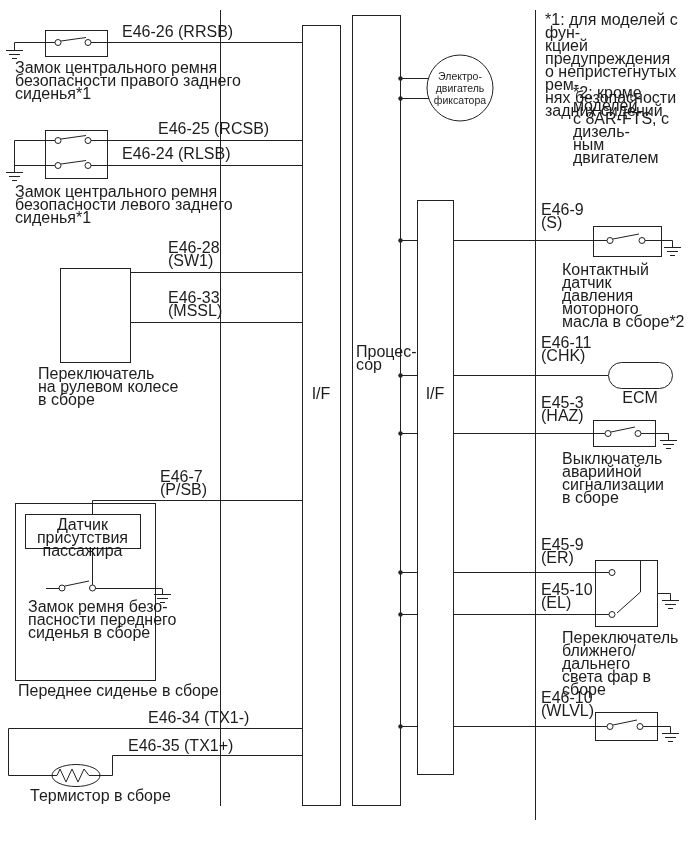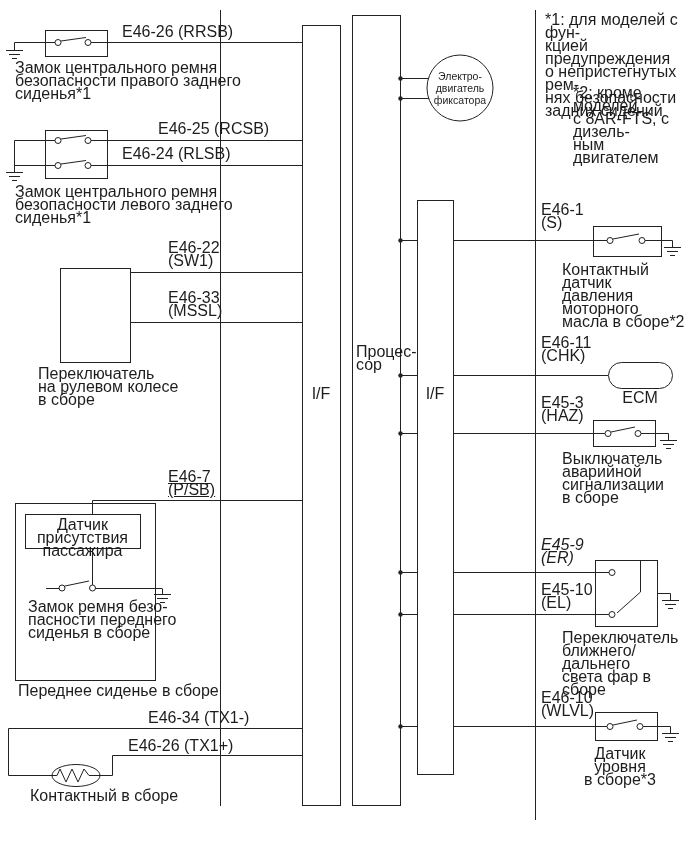--- a/index.html
+++ b/index.html
@@ -204,78 +204,76 @@
   <div class="lbl" style="left:15px;top:61px;">Замок центрального ремня
 безопасности правого заднего
 сиденья*1</div>
 
   <div class="lbl" style="left:122px;top:122px;padding-left:36px;">E46-25 (RCSB)</div>
   <div class="lbl" style="left:122px;top:147px;">E46-24 (RLSB)</div>
   <div class="lbl" style="left:15px;top:185px;">Замок центрального ремня
 безопасности левого заднего
 сиденья*1</div>
 
-  <div class="lbl" style="left:168px;top:241px;">E46-22
+  <div class="lbl" style="left:168px;top:241px;">E46-28
 (SW1)</div>
   <div class="lbl" style="left:168px;top:291px;">E46-33
 (MSSL)</div>
   <div class="lbl" style="left:38px;top:367px;">Переключатель
 на рулевом колесе
 в сборе</div>
 
-  <div class="lbl" style="left:168px;top:470px;text-decoration:underline;">E46-7
+  <div class="lbl" style="left:160px;top:470px;">E46-7
 (P/SB)</div>
   <div class="lbl ctr" style="left:27px;top:518px;width:111px;">Датчик присутствия
 пассажира</div>
   <div class="lbl" style="left:28px;top:600px;">Замок ремня безо-
 пасности переднего
 сиденья в сборе</div>
   <div class="lbl" style="left:18px;top:684px;">Переднее сиденье в сборе</div>
 
   <div class="lbl" style="left:128px;top:711px;padding-left:20px;">E46-34 (TX1-)</div>
-  <div class="lbl" style="left:128px;top:739px;">E46-26 (TX1+)</div>
-  <div class="lbl" style="left:30px;top:789px;">Контактный в сборе</div>
+  <div class="lbl" style="left:128px;top:739px;">E46-35 (TX1+)</div>
+  <div class="lbl" style="left:30px;top:789px;">Термистор в сборе</div>
 
   <div class="lbl ctr small" style="left:415px;top:70px;width:90px;">Электро-
 двигатель
 фиксатора</div>
   <div class="lbl ctr" style="left:302px;top:387px;width:38px;">I/F</div>
   <div class="lbl" style="left:356px;top:345px;">Процес-
 сор</div>
   <div class="lbl ctr" style="left:417px;top:387px;width:36px;">I/F</div>
 
-  <div class="lbl" style="left:541px;top:203px;">E46-1
+  <div class="lbl" style="left:541px;top:203px;">E46-9
 (S)</div>
   <div class="lbl" style="left:562px;top:263px;">Контактный датчик
 давления моторного
 масла в сборе*2</div>
 
   <div class="lbl" style="left:541px;top:336px;">E46-11
 (CHK)</div>
   <div class="lbl ctr" style="left:608px;top:391px;width:64px;">ECM</div>
 
   <div class="lbl" style="left:541px;top:396px;">E45-3
 (HAZ)</div>
   <div class="lbl" style="left:562px;top:452px;">Выключатель
 аварийной
 сигнализации
 в сборе</div>
 
-  <div class="lbl" style="left:541px;top:538px;font-style:italic;">E45-9
+  <div class="lbl" style="left:541px;top:538px;">E45-9
 (ER)</div>
   <div class="lbl" style="left:541px;top:583px;">E45-10
 (EL)</div>
   <div class="lbl" style="left:562px;top:631px;">Переключатель
 ближнего/дальнего
 света фар в сборе</div>
 
   <div class="lbl" style="left:541px;top:691px;">E46-10
 (WLVL)</div>
-  <div class="lbl ctr" style="left:570px;top:747px;width:100px;">Датчик уровня
-в сборе*3</div>
 
   <div class="lbl" style="left:545px;top:13px;">*1: для моделей с фун-
 кцией предупреждения
 о непристегнутых рем-
 нях безопасности
 задних сидений</div>
   <div class="lbl" style="left:545px;top:86px;margin-left:28px;">*2: кроме моделей
 с 8AR-FTS, с дизель-
 ным двигателем</div>
 

